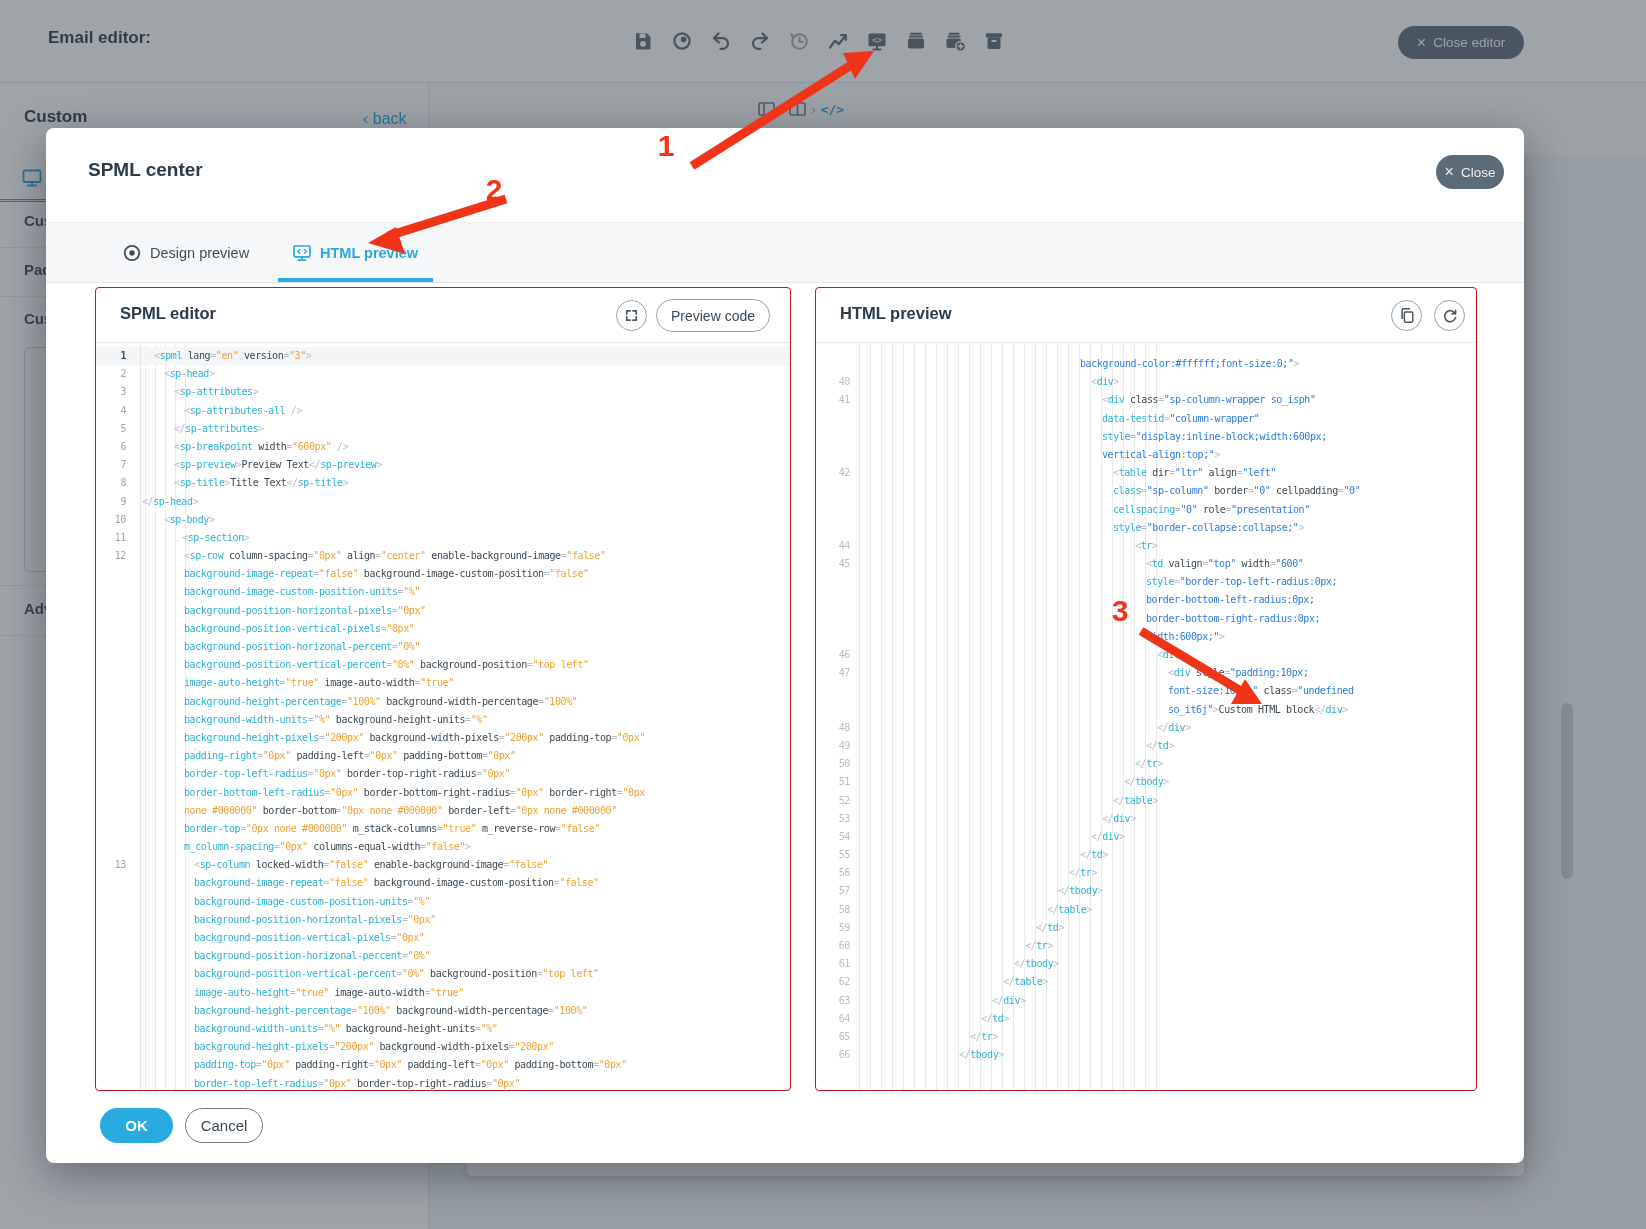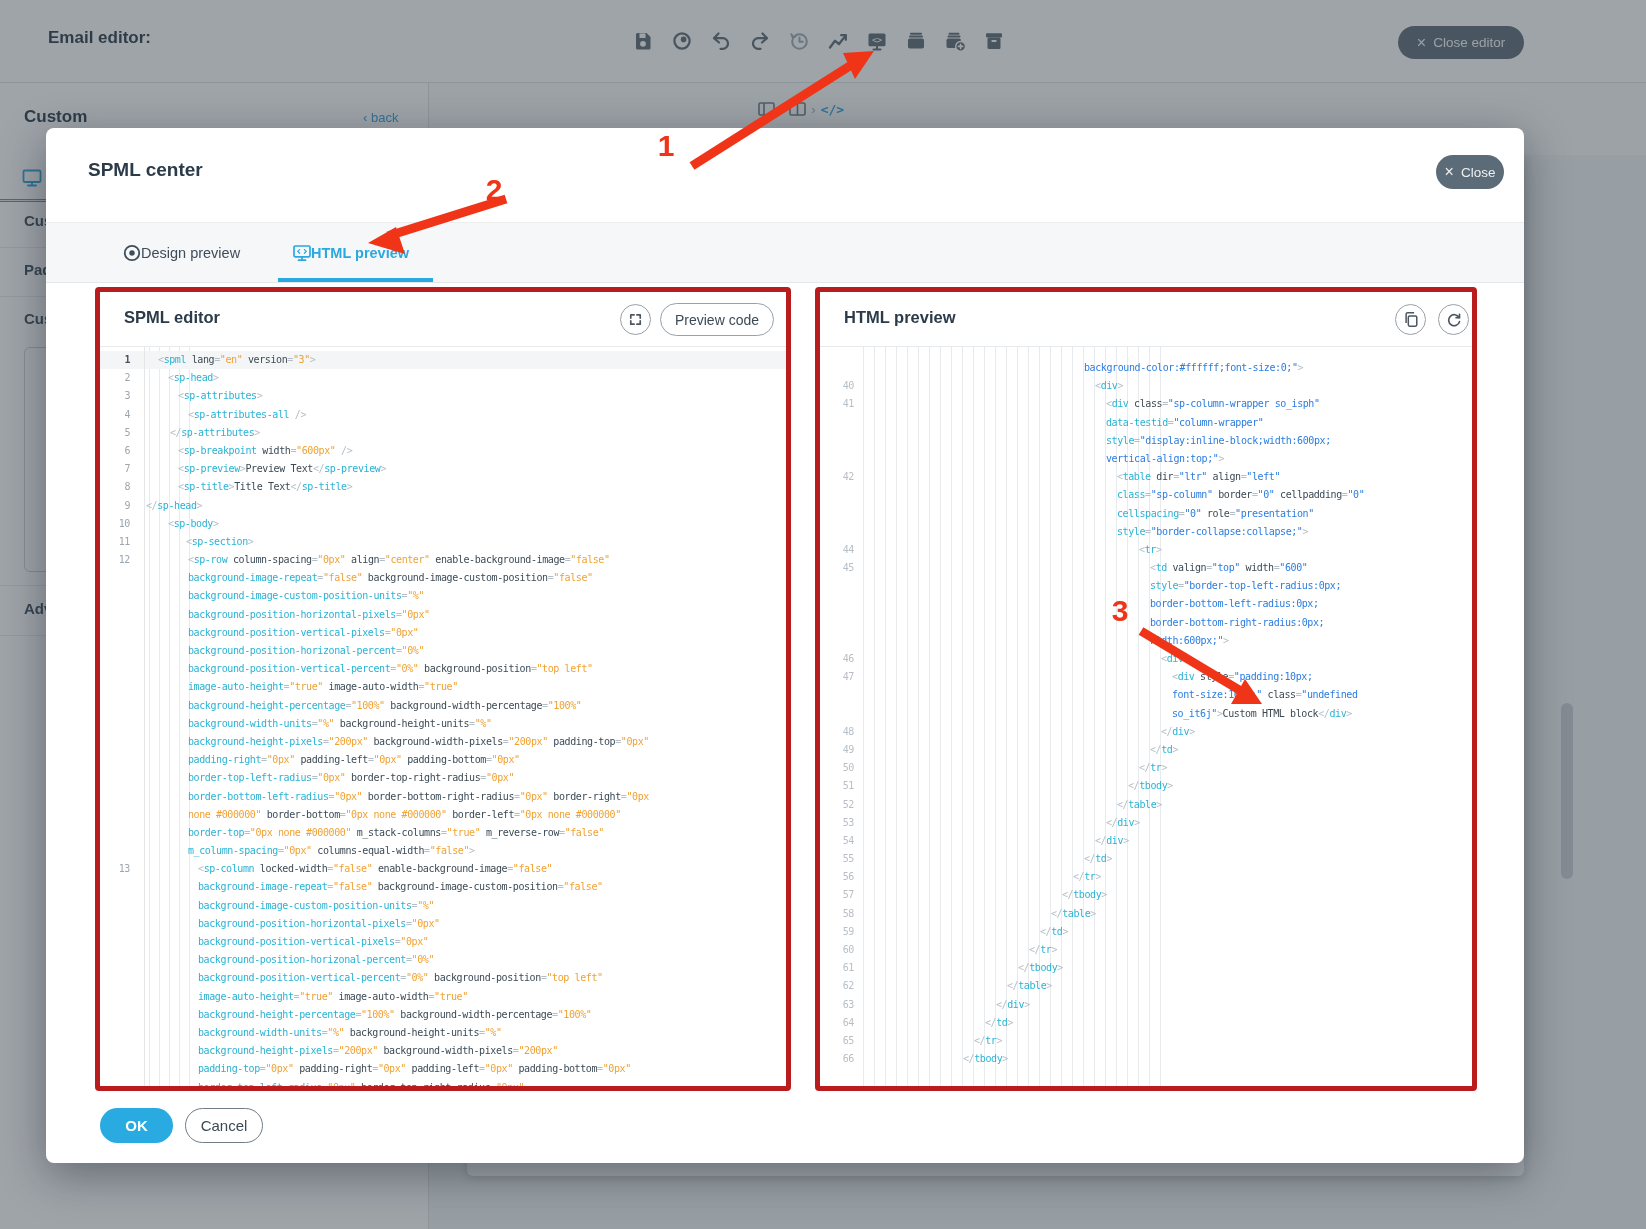--- a/index.html
+++ b/index.html
@@ -16,44 +16,44 @@
         font-size:13.5px;border:none;cursor:pointer;}
   .pill.dark{background:#5c6b78;color:#eef1f3;}
   .closeeditor{position:absolute;left:1398px;top:26px;width:126px;height:33px;}
   .xmark{font-size:16px;line-height:1;}
   .subbar{position:absolute;left:428px;top:83px;width:1218px;height:72px;background:#f2f4f5;}
   .crumbs{position:absolute;left:758px;top:101px;display:flex;align-items:center;gap:5px;color:#6a7682;}
   .crumb-sep{color:#9aa5ae;font-size:13px;}
   .crumb-code{color:#2f9fd8;font-weight:700;font-size:13px;font-family:"DejaVu Sans Mono",monospace;}
   .sidebar{position:absolute;left:0;top:83px;width:428px;height:1146px;background:#f7f8f9;border-right:1px solid #d9dde0;}
   .sb-head{position:absolute;left:24px;top:24px;font-size:17px;font-weight:700;color:#2c3b49;}
-  .backlink{position:absolute;left:363px;top:27px;font-size:13px;color:#2f9fd8;cursor:pointer;}
+  .backlink{position:absolute;left:363px;top:27px;font-size:16px;color:#2f9fd8;cursor:pointer;}
   .sb-tabicon{position:absolute;left:22px;top:86px;color:#2f9fd8;}
   .sb-underline{position:absolute;left:0;top:116px;width:46px;height:3px;background:#2f9fd8;}
   .sb-divider{position:absolute;left:0;width:428px;height:1px;background:#e2e5e8;}
   .sb-item{position:absolute;left:24px;font-size:15px;color:#3d4b58;font-weight:600;}
   .sb-box{position:absolute;left:24px;top:264px;width:200px;height:223px;border:1px solid #c7ccd0;border-radius:6px;}
   .canvas{position:absolute;left:467px;top:155px;width:1057px;height:1021px;background:#ffffff;border-radius:6px;
           box-shadow:0 2px 10px rgba(30,40,50,.18);}
   .pagescroll{position:absolute;left:1561px;top:703px;width:12px;height:176px;border-radius:6px;background:#c6cbd0;}
   
   .dim{position:absolute;inset:0;background:rgba(52,62,72,0.45);z-index:10;}
   
   .modal{position:absolute;left:46px;top:128px;width:1478px;height:1035px;background:#ffffff;border-radius:8px;
          box-shadow:0 12px 45px rgba(10,20,30,.4);z-index:20;}
   .m-title{position:absolute;left:42px;top:31px;font-size:19px;font-weight:700;color:#2c3b49;}
   .m-close{position:absolute;left:1390px;top:27px;width:68px;height:34px;}
   .tabstrip{position:absolute;left:0;top:94px;width:1478px;height:59px;background:#f6f7f8;
             border-top:1px solid #ebedef;border-bottom:1px solid #e4e7ea;}
-  .tab{position:absolute;top:0;height:59px;display:flex;align-items:center;font-size:14.5px;cursor:pointer;}
+  .tab{position:absolute;top:0;height:59px;display:flex;align-items:center;gap:9px;font-size:14.5px;cursor:pointer;}
   .tab-design{left:77px;color:#3f4d5a;}
   .tab-html{left:247px;color:#29a9e0;font-weight:700;}
   .tab-underline{position:absolute;left:232px;top:55px;width:155px;height:4px;background:#29a9e0;}
   
-  .panel{position:absolute;top:159px;height:804px;border:5px solid #b91c1c;border-radius:4px;background:#fff;box-sizing:border-box;}
+  .panel{position:absolute;top:159px;height:804px;border:1px solid #b91c1c;border-radius:4px;background:#fff;box-sizing:border-box;}
   .panel-spml{left:49px;width:696px;}
   .panel-html{left:769px;width:662px;}
   .p-head{position:absolute;left:0;top:0;right:0;height:54px;border-bottom:1px solid #e8ebed;}
   .p-title{position:absolute;left:24px;top:16px;font-size:16.5px;font-weight:700;color:#2c3b49;}
   .circlebtn{position:absolute;width:31px;height:31px;border-radius:50%;border:1.5px solid #97a1a9;background:#fff;
              display:flex;align-items:center;justify-content:center;color:#4a5763;cursor:pointer;box-sizing:border-box;}
   .validate{position:absolute;left:560px;top:11px;width:114px;height:33px;border-radius:17px;border:1.5px solid #97a1a9;
             background:#fff;font-size:14px;color:#3c4954;}
   .codewrap{position:absolute;left:0;top:55px;right:0;bottom:0;overflow:hidden;
             font-family:"DejaVu Sans Mono",monospace;font-size:10px;letter-spacing:-0.4px;line-height:18.2px;}
@@ -261,21 +261,21 @@
             <div class="guide" style="left:69px"></div>
             <div class="guide" style="left:79px"></div>
             <div class="guide" style="left:89px"></div>
           </div>
         <div class="gutterline" style="left:44px"></div>
         <div class="rows" id="spml-rows">
             <div class="crow hl"><span class="ln">1</span><span class="ct" style="padding-left:12px"><i class="p">&lt;</i><i class="t">spml</i><i class="x"> lang</i><i class="p">=</i><i class="s">"en"</i><i class="x"> version</i><i class="p">=</i><i class="s">"3"</i><i class="p">&gt;</i></span></div>
             <div class="crow"><span class="ln">2</span><span class="ct" style="padding-left:22px"><i class="p">&lt;</i><i class="t">sp-head</i><i class="p">&gt;</i></span></div>
             <div class="crow"><span class="ln">3</span><span class="ct" style="padding-left:32px"><i class="p">&lt;</i><i class="t">sp-attributes</i><i class="p">&gt;</i></span></div>
             <div class="crow"><span class="ln">4</span><span class="ct" style="padding-left:42px"><i class="p">&lt;</i><i class="t">sp-attributes-all</i><i class="x"> </i><i class="p">/&gt;</i></span></div>
-            <div class="crow"><span class="ln">5</span><span class="ct" style="padding-left:24px"><i class="p">&lt;/</i><i class="t">sp-attributes</i><i class="p">&gt;</i></span></div>
+            <div class="crow"><span class="ln">5</span><span class="ct" style="padding-left:32px"><i class="p">&lt;/</i><i class="t">sp-attributes</i><i class="p">&gt;</i></span></div>
             <div class="crow"><span class="ln">6</span><span class="ct" style="padding-left:32px"><i class="p">&lt;</i><i class="t">sp-breakpoint</i><i class="x"> width</i><i class="p">=</i><i class="s">"600px"</i><i class="x"> </i><i class="p">/&gt;</i></span></div>
             <div class="crow"><span class="ln">7</span><span class="ct" style="padding-left:32px"><i class="p">&lt;</i><i class="t">sp-preview</i><i class="p">&gt;</i><i class="x">Preview Text</i><i class="p">&lt;/</i><i class="t">sp-preview</i><i class="p">&gt;</i></span></div>
             <div class="crow"><span class="ln">8</span><span class="ct" style="padding-left:32px"><i class="p">&lt;</i><i class="t">sp-title</i><i class="p">&gt;</i><i class="x">Title Text</i><i class="p">&lt;/</i><i class="t">sp-title</i><i class="p">&gt;</i></span></div>
             <div class="crow"><span class="ln">9</span><span class="ct" style=""><i class="p">&lt;/</i><i class="t">sp-head</i><i class="p">&gt;</i></span></div>
             <div class="crow"><span class="ln">10</span><span class="ct" style="padding-left:22px"><i class="p">&lt;</i><i class="t">sp-body</i><i class="p">&gt;</i></span></div>
             <div class="crow"><span class="ln">11</span><span class="ct" style="padding-left:40px"><i class="p">&lt;</i><i class="t">sp-section</i><i class="p">&gt;</i></span></div>
             <div class="crow"><span class="ln">12</span><span class="ct" style="padding-left:42px"><i class="p">&lt;</i><i class="t">sp-row</i><i class="x"> column-spacing</i><i class="p">=</i><i class="s">"0px"</i><i class="x"> align</i><i class="p">=</i><i class="s">"center"</i><i class="x"> enable-background-image</i><i class="p">=</i><i class="s">"false"</i></span></div>
             <div class="crow"><span class="ln"></span><span class="ct" style="padding-left:42px"><i class="t">background-image-repeat</i><i class="p">=</i><i class="s">"false"</i><i class="x"> background-image-custom-position</i><i class="p">=</i><i class="s">"false"</i></span></div>
             <div class="crow"><span class="ln"></span><span class="ct" style="padding-left:42px"><i class="t">background-image-custom-position-units</i><i class="p">=</i><i class="s">"%"</i></span></div>
             <div class="crow"><span class="ln"></span><span class="ct" style="padding-left:42px"><i class="t">background-position-horizontal-pixels</i><i class="p">=</i><i class="s">"0px"</i></span></div>

